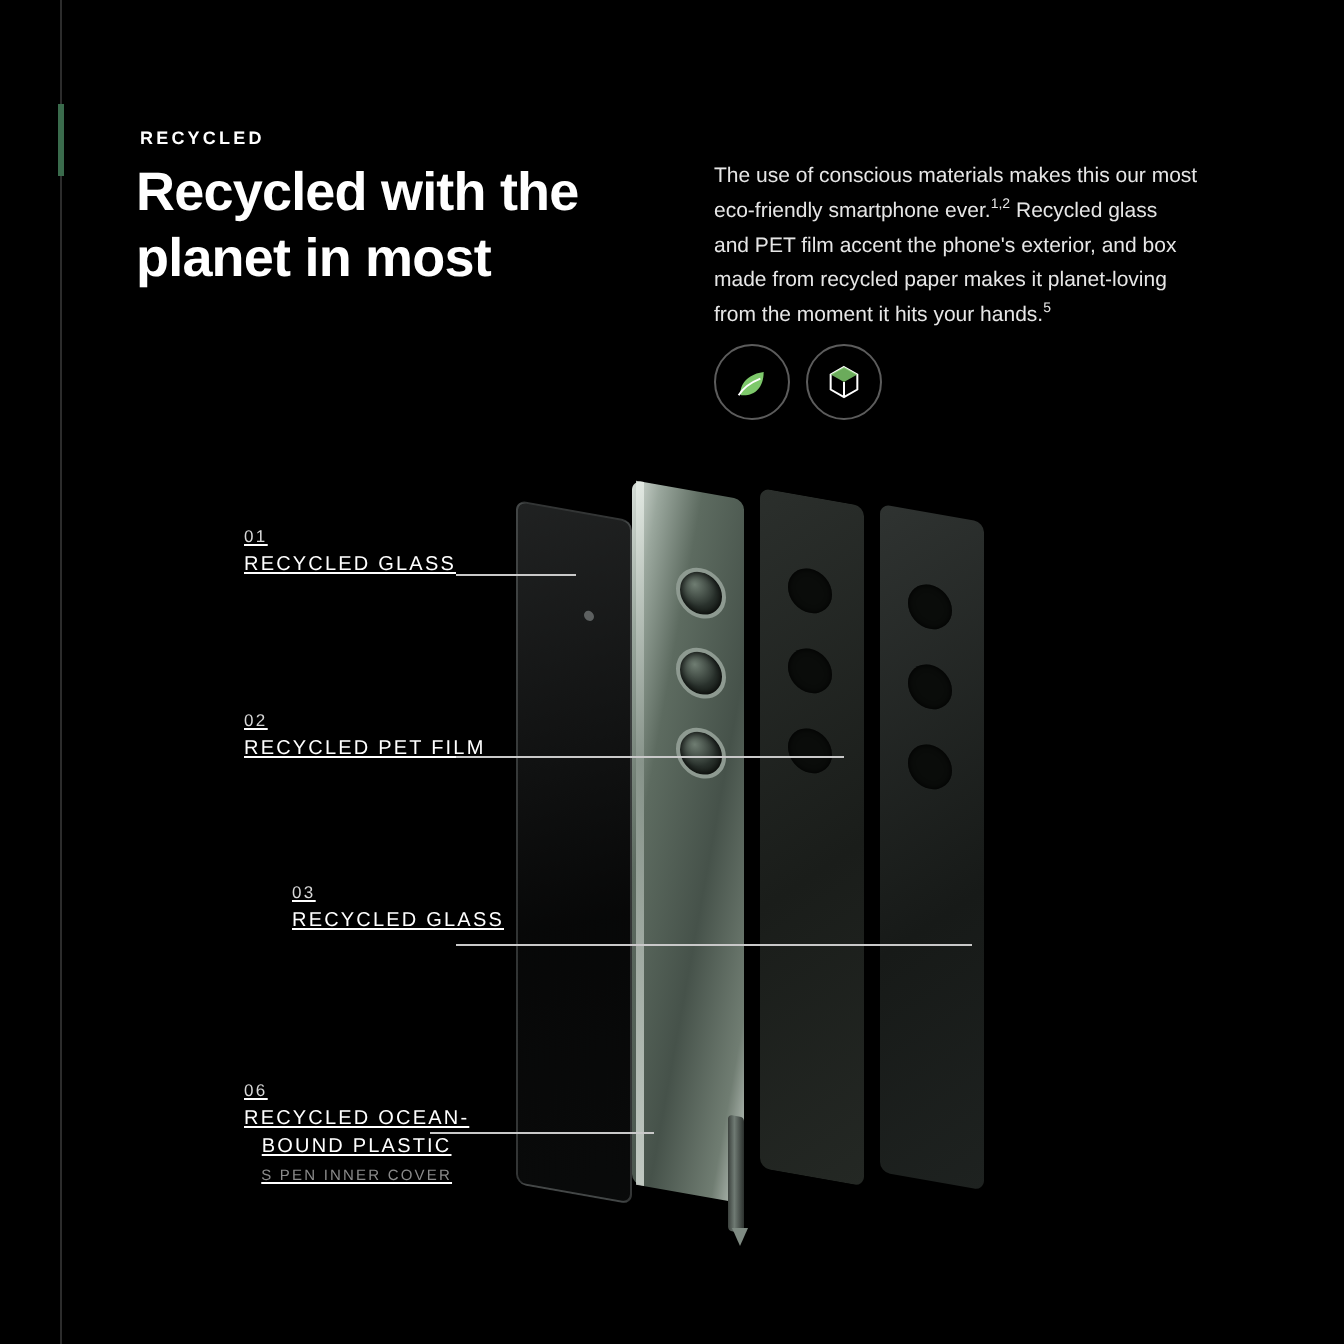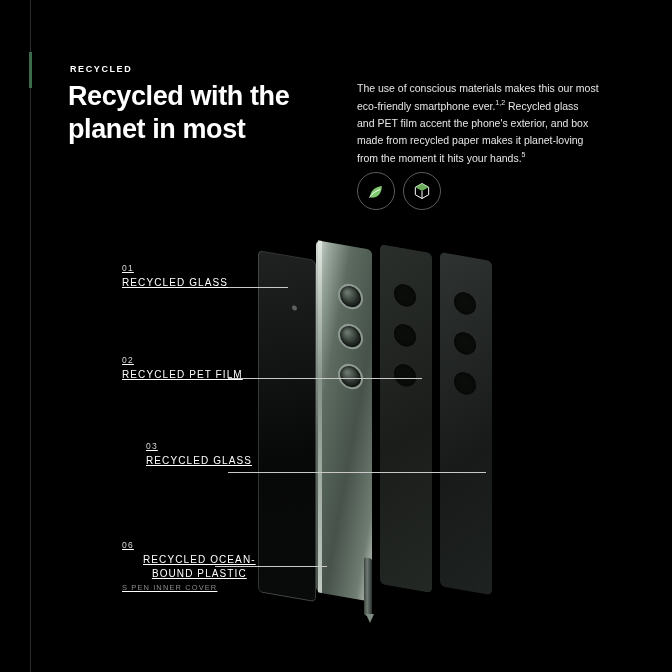--- a/index.html
+++ b/index.html
@@ -231,20 +231,21 @@
     letter-spacing: 1.1px;
     color: #ffffff;
     line-height: 1.35;
     text-align: center;
   }
   .callout .sublabel {
     margin-top: 3px;
     font-size: 7.5px;
     letter-spacing: 1.1px;
     color: #8b8b8b;
+    text-align: center;
   }
   .leader {
     position: absolute;
     height: 1px;
     background: #c9c9c9;
   }
 
   .c1 { left: 122px; top: 263px; }
   .c2 { left: 122px; top: 355px; }
   .c3 { left: 122px; top: 441px; margin-left: 24px; }
@@ -332,19 +333,19 @@
   <div class="leader l-2"></div>
 
   <div class="callout c3">
     <div class="num">03</div>
     <div class="label">RECYCLED GLASS</div>
   </div>
   <div class="leader l-3"></div>
 
   <div class="callout c4">
     <div class="num">06</div>
-    <div class="label" style="white-space:pre-line;margin-left:21px;">RECYCLED OCEAN-
+    <div class="label" style="white-space:pre-line;">RECYCLED OCEAN-
 BOUND PLASTIC</div>
     <div class="sublabel">S PEN INNER COVER</div>
   </div>
   <div class="leader l-4"></div>
 
 </div>
 
 </body></html>

